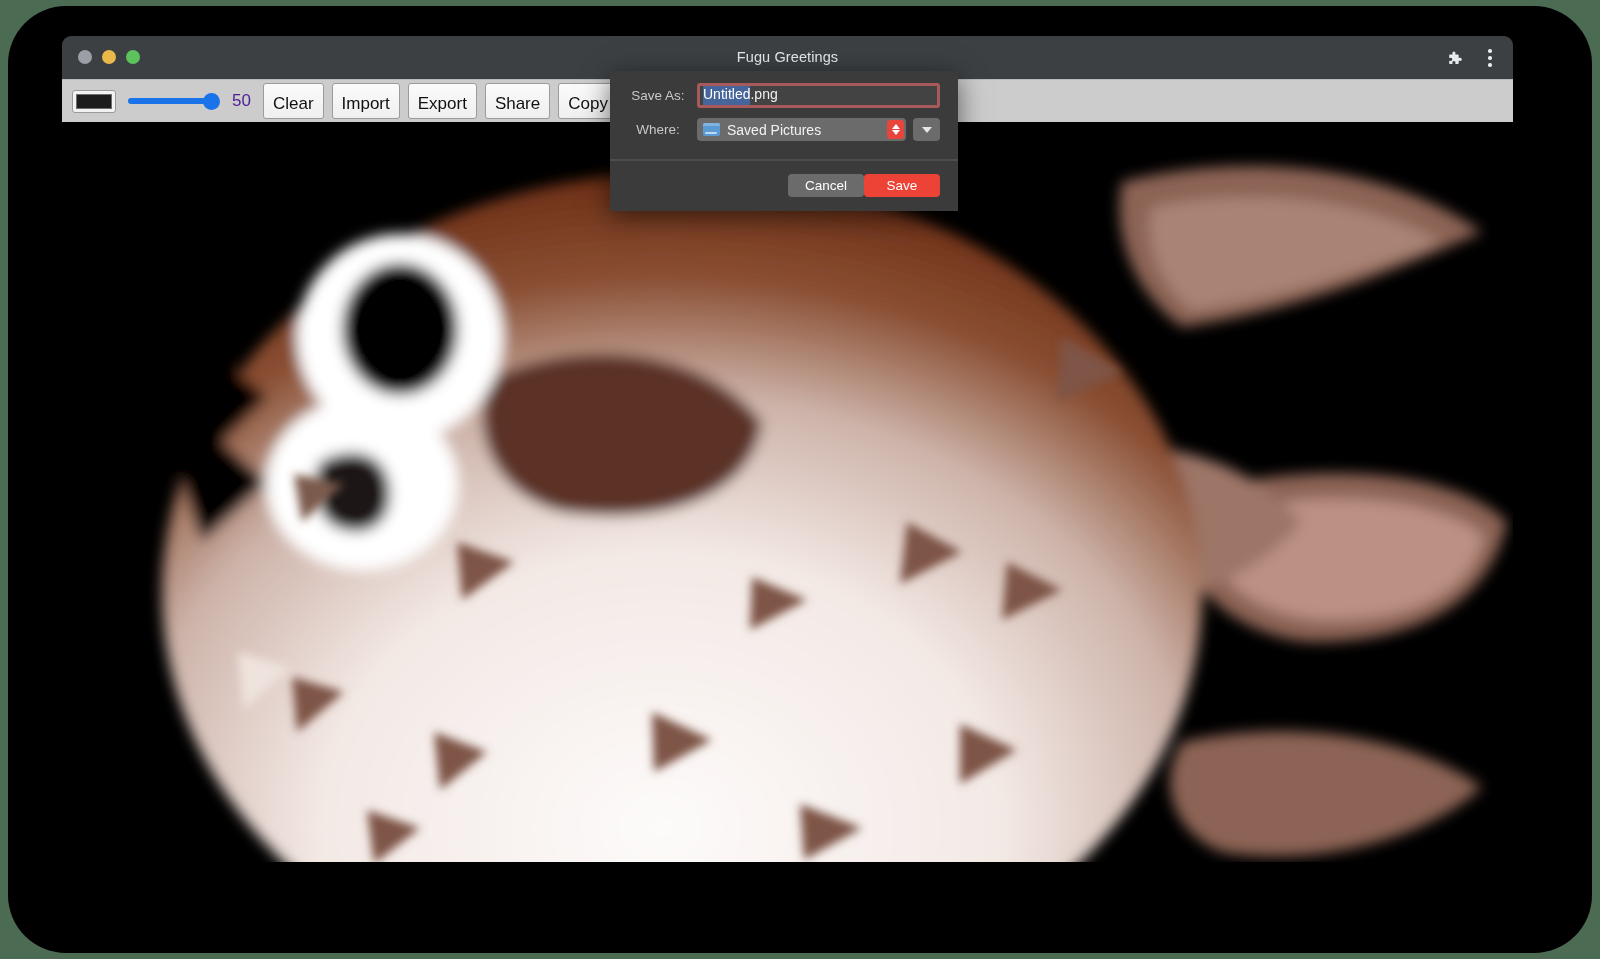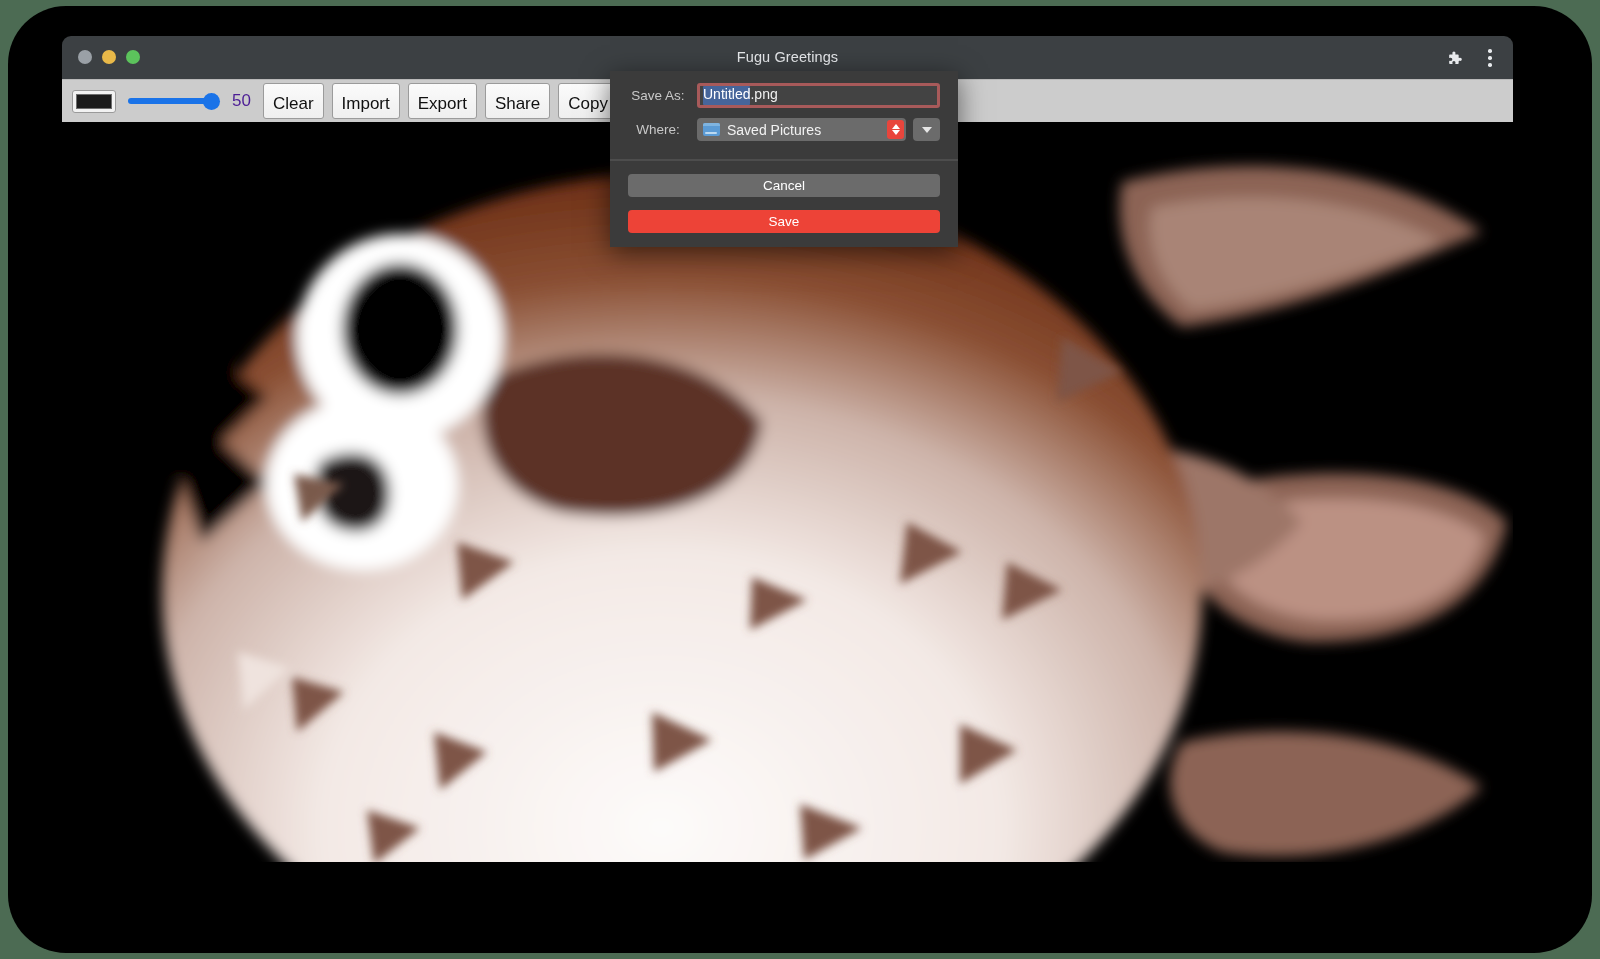--- a/index.html
+++ b/index.html
@@ -306,22 +306,20 @@
     width: 0; height: 0;
     border-left: 5px solid transparent;
     border-right: 5px solid transparent;
     border-top: 6px solid #e6e6e6;
   }
 
   .dlg-actions {
     padding: 13px 18px 14px;
     display: flex;
     justify-content: flex-end;
-    gap: 13px;
-    flex-direction: column;
   }
   .dbtn {
     min-width: 76px;
     height: 23px;
     border: none;
     border-radius: 4px;
     font-family: "Liberation Sans", sans-serif;
     font-size: 13.5px;
     color: #ffffff;
     cursor: default;

